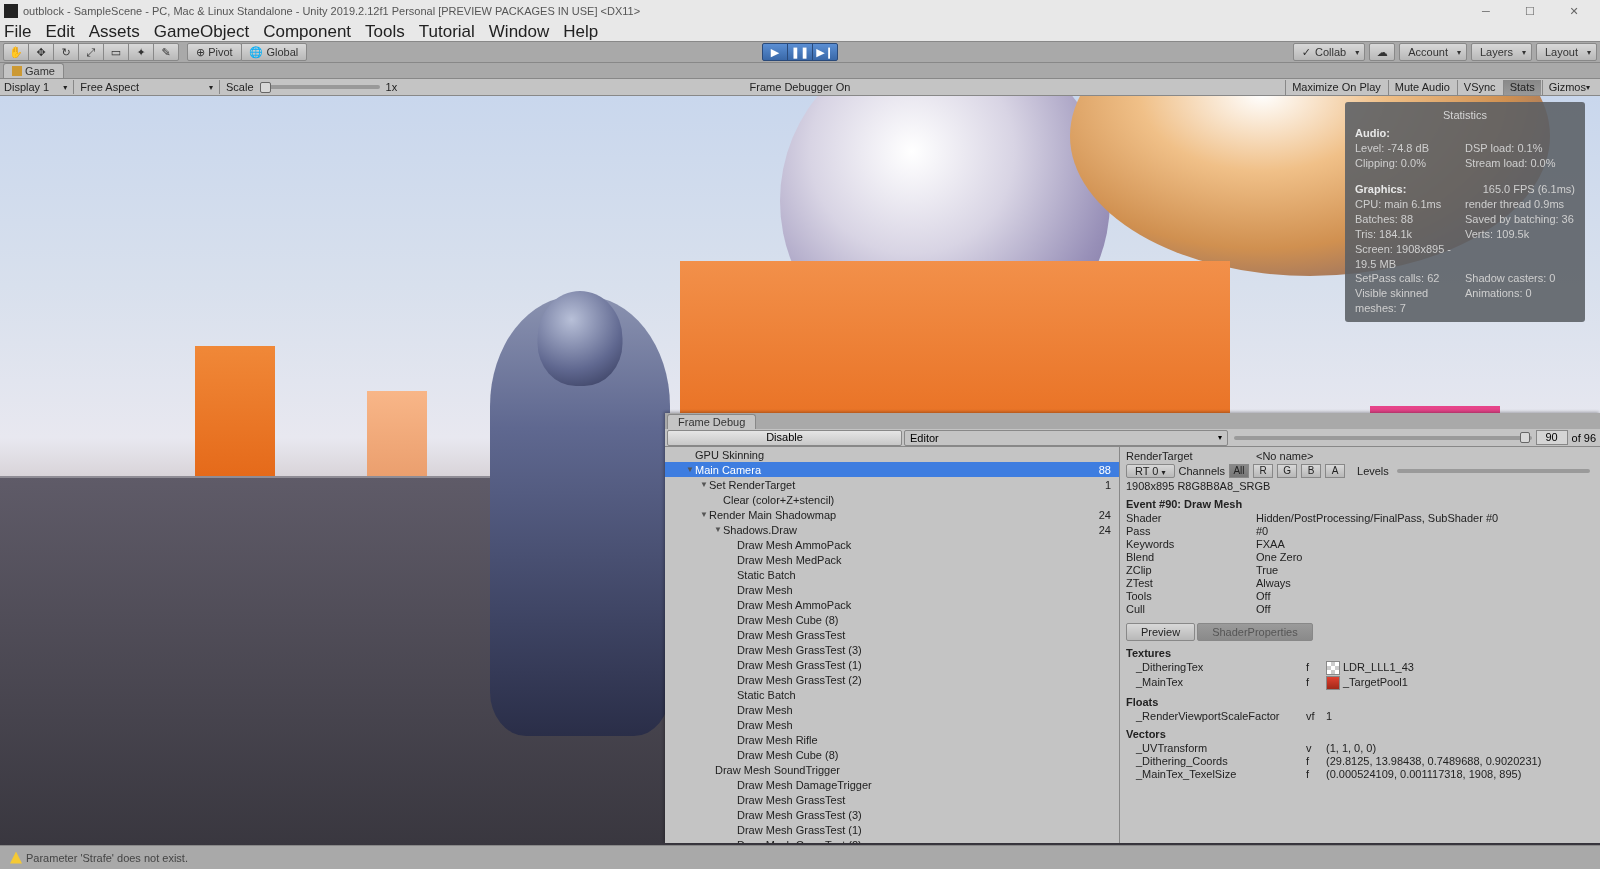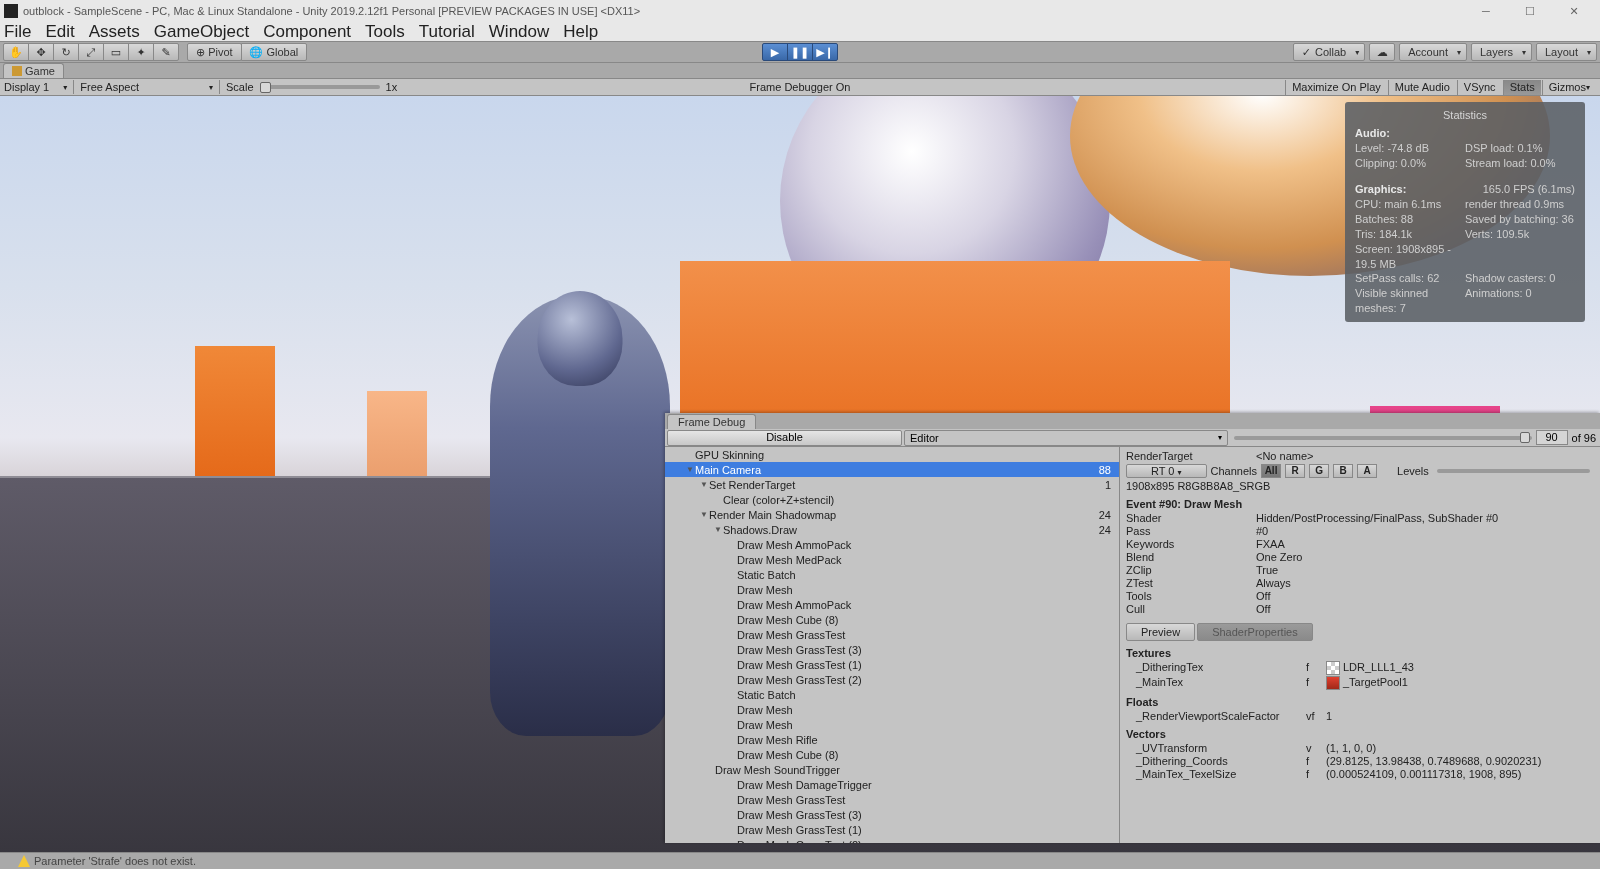--- a/index.html
+++ b/index.html
@@ -83,34 +83,34 @@
 .fd-tree { width:455px; border-right:1px solid #888; overflow-y:auto; overflow-x:hidden; background:#c4c4c4; position:relative; }
 .fd-tree::-webkit-scrollbar { width:15px; }
 .fd-tree::-webkit-scrollbar-thumb { background:#9a9a9a; border:1px solid #777; border-radius:2px; }
 .fd-tree::-webkit-scrollbar-track { background:#c4c4c4; }
 .tree-row { height:15px; display:flex; align-items:center; padding-right:8px; color:#222; font-size:11px; white-space:nowrap; }
 .tree-row.sel { background:#3e7de0; color:#fff; }
 .tree-row .rnum { margin-left:auto; }
 .tree-arrow { display:inline-block; width:10px; text-align:center; font-size:8px; color:#555; }
 .fd-details { flex:1; overflow:auto; padding:2px 6px 10px 6px; color:#222; }
 .det-top { height:15px; display:flex; align-items:center; gap:4px; font-size:11px; margin-bottom:2px;}
-.chan-btn { width:20px; height:14px; border:1px solid #888; background:linear-gradient(#d8d8d8,#b8b8b8); text-align:center; font-size:10px; display:inline-flex;align-items:center;justify-content:center;font-weight:bold;}
+.chan-btn { width:20px; height:14px; border:1px solid #888; background:linear-gradient(#d8d8d8,#b8b8b8); text-align:center; font-size:10px; display:inline-flex;align-items:center;justify-content:center;}
 .chan-btn.on { background:linear-gradient(#888,#777); }
 .det-row { display:flex; margin:1px 0; font-size:11px; }
 .det-row .k { width:130px; }
 .det-row .v { flex:1; }
 .det-h { font-weight:bold; margin:6px 0 2px 0; }
 .det-tabs { display:flex; gap:2px; margin:8px 0 4px 0; }
 .det-tab { padding:2px 14px; border:1px solid #888; border-radius:2px; background:linear-gradient(#d8d8d8,#b8b8b8);}
 .det-tab.dim { background:linear-gradient(#9a9a9a,#8a8a8a); color:#555;}
 .tex-icon { width:14px; height:14px; display:inline-block; background:repeating-conic-gradient(#ccc 0 25%,#fff 0 50%) 0 0/8px 8px; border:1px solid #888; vertical-align:middle; margin-right:3px;}
 .tex-icon.red { background:linear-gradient(#e04030,#a02818);}
 
 
-.statusbar { position:absolute; bottom:0; left:0; right:0; height:17px; background:#a9a9a9; border-top:1px solid #888; display:flex; align-items:center; padding:0 18px; color:#444; font-size:11px; }
+.statusbar { position:absolute; bottom:0; left:0; right:0; height:24px; background:#a9a9a9; border-top:1px solid #888; display:flex; align-items:center; padding:0 10px; color:#444; font-size:11px; }
 .warn-icon { width:12px; height:12px; background:#f5c934; clip-path:polygon(50% 0,100% 100%,0 100%); margin-right:4px; }
 </style>
 </head>
 <body>
 
 <div class="titlebar">
   <div class="logo"></div>
   <div class="title">outblock - SampleScene - PC, Mac &amp; Linux Standalone - Unity 2019.2.12f1 Personal [PREVIEW PACKAGES IN USE] &lt;DX11&gt;</div>
   <div class="winbtn">─</div>
   <div class="winbtn">☐</div>
@@ -384,28 +384,28 @@
           <span class="tree-arrow"></span>
           <span>Draw Mesh GrassTest (2)</span>
         </div>
       </div>
     <div class="fd-details">
       <div class="det-row">
           <span class="k">RenderTarget</span>
           <span class="v">&lt;No name&gt;</span>
         </div>
       <div class="det-top">
-        <span style="border:1px solid #888;padding:0 24px;border-radius:2px;background:linear-gradient(#d8d8d8,#b8b8b8)"><span>RT 0</span> <span style="font-size:8px">▾</span></span>
+        <span style="border:1px solid #888;padding:0 8px;border-radius:2px;background:linear-gradient(#d8d8d8,#b8b8b8)"><span>RT 0</span> <span style="font-size:8px">▾</span></span>
         <span>Channels</span>
         <span class="chan-btn on">All</span>
         <span class="chan-btn">R</span>
         <span class="chan-btn">G</span>
         <span class="chan-btn">B</span>
         <span class="chan-btn">A</span>
-        <span style="margin-left:16px">Levels</span>
+        <span style="margin-left:8px">Levels</span>
         <div style="flex:1;height:4px;background:#9a9a9a;border-radius:2px;margin:0 4px"></div>
       </div>
       <div>1908x895 R8G8B8A8_SRGB</div>
       <div class="det-h">Event #90: Draw Mesh</div>
       <div id="det-props">
           <div class="det-row">
             <span class="k">Shader</span>
             <span class="v">Hidden/PostProcessing/FinalPass, SubShader #0</span>
           </div>
           <div class="det-row">

